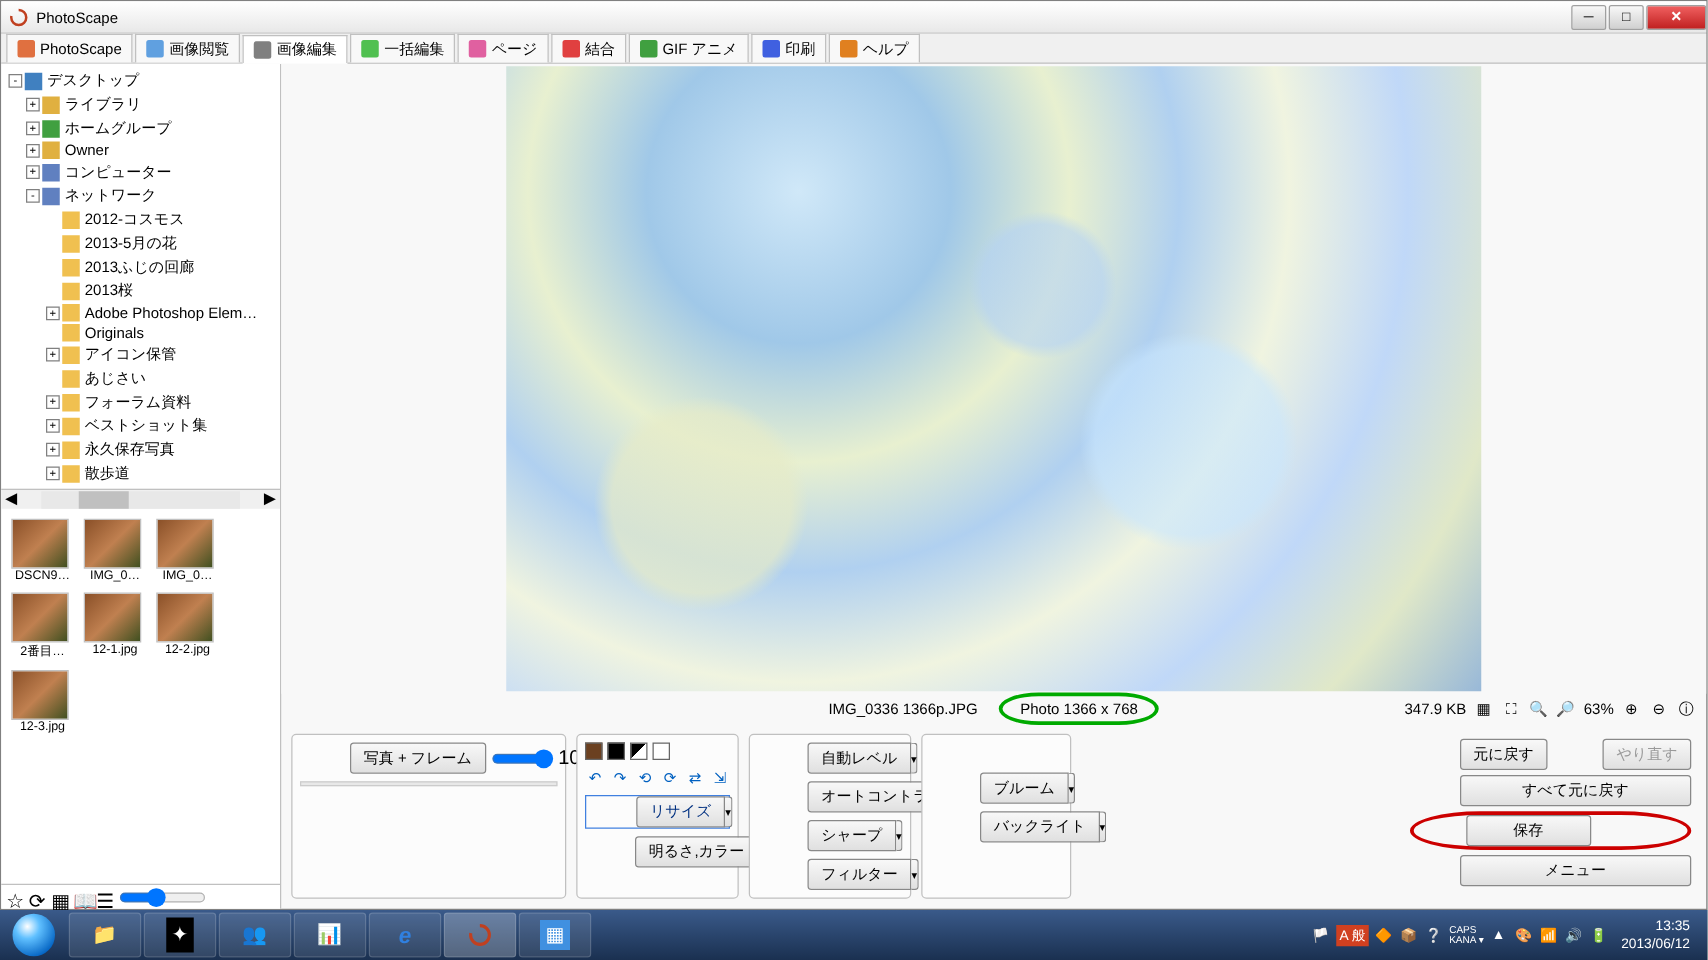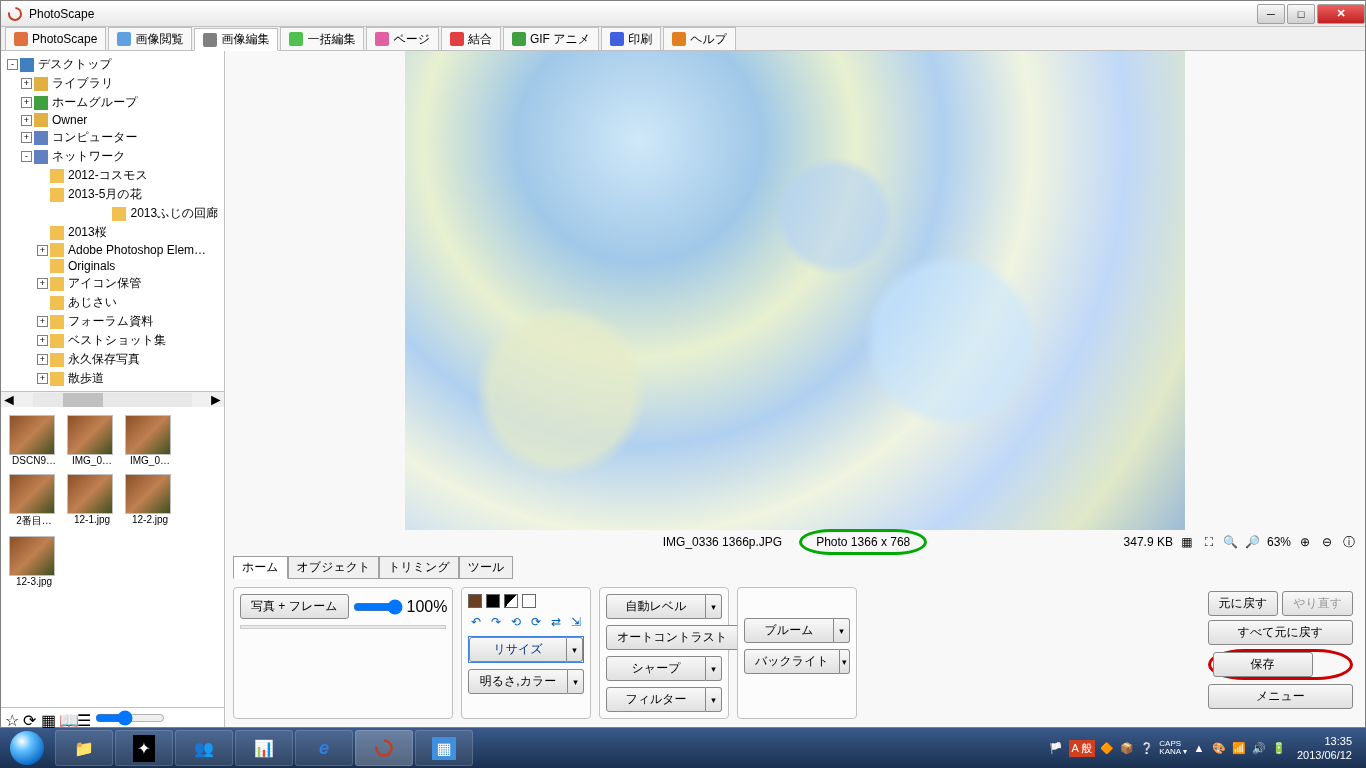--- a/index.html
+++ b/index.html
@@ -39,21 +39,21 @@
 .status-filename { }
 .status-dims { border: 3px solid #0a0; border-radius: 50%/100%; padding: 3px 14px; }
 .status-right { position: absolute; right: 8px; display: flex; align-items: center; gap: 6px; }
 .mini-icn { width: 16px; height: 16px; display: inline-flex; align-items: center; justify-content: center; font-size: 12px; cursor: pointer; }
 .bottom-tabs { display: flex; padding: 2px 8px 0; }
 .btab { border: 1px solid #a0a0a0; padding: 2px 8px; font-size: 12px; background: #f0f0f0; cursor: pointer; }
 .btab.active { background: #fff; border-bottom: 1px solid #fff; }
 .controls { display: flex; padding: 8px; gap: 8px; }
 .cgroup { border: 1px solid #c0c0c0; border-radius: 4px; padding: 6px; display: flex; flex-direction: column; gap: 6px; background: #fcfcfc; }
 .row { display: flex; align-items: center; gap: 4px; }
-.btn { border: 1px solid #888; background: linear-gradient(#f8f8f8,#e0e0e0); padding: 3px 10px; font-size: 12px; border-radius: 3px; cursor: pointer; white-space: nowrap; }
+.btn { border: 1px solid #888; background: linear-gradient(#f8f8f8,#e0e0e0); padding: 3px 10px; font-size: 12px; border-radius: 3px; cursor: pointer; white-space: nowrap; margin-left: 40px; }
 .dropdown { display: flex; }
 .dropdown .btn { border-radius: 3px 0 0 3px; }
 .dropdown .dd { border: 1px solid #888; border-left: none; width: 16px; background: linear-gradient(#f8f8f8,#e0e0e0); border-radius: 0 3px 3px 0; display: flex; align-items: center; justify-content: center; font-size: 9px; cursor: pointer; }
 .select { border: 1px solid #888; background: #fff; padding: 2px 16px 2px 6px; font-size: 12px; position: relative; cursor: pointer; }
 .select::after { content: "▾"; position: absolute; right: 4px; }
 .swatch { width: 14px; height: 14px; border: 1px solid #666; cursor: pointer; }
 .right-btns { margin-left: auto; display: flex; flex-direction: column; gap: 4px; padding: 4px; }
 .right-btns .row { gap: 4px; }
 .save-circle { border: 3px solid #c00; border-radius: 50%/100%; padding: 0 2px; }
 .taskbar { position: absolute; bottom: 0; left: 0; width: 1366px; height: 40px; background: linear-gradient(#3a5a8a,#1a3050); display: flex; align-items: center; }
@@ -154,21 +154,21 @@
           <div class="tree-item" style="padding-left: 32px;">
             <span style="width:13px;display:inline-block"></span>
             <span class="tree-icon" style="background:#f0c050"></span>
             <span>2012-コスモス</span>
           </div>
           <div class="tree-item" style="padding-left: 32px;">
             <span style="width:13px;display:inline-block"></span>
             <span class="tree-icon" style="background:#f0c050"></span>
             <span>2013-5月の花</span>
           </div>
-          <div class="tree-item" style="padding-left: 32px; justify-content: flex-end;">
+          <div class="tree-item" style="padding-left: 32px;">
             <span style="width:13px;display:inline-block"></span>
             <span class="tree-icon" style="background:#f0c050"></span>
             <span>2013ふじの回廊</span>
           </div>
           <div class="tree-item" style="padding-left: 32px; text-align: center;">
             <span style="width:13px;display:inline-block"></span>
             <span class="tree-icon" style="background:#f0c050"></span>
             <span>2013桜</span>
           </div>
           <div class="tree-item" style="padding-left: 32px;">
@@ -277,26 +277,20 @@
           <span class="mini-icn">▦</span>
           <span class="mini-icn">⛶</span>
           <span class="mini-icn">🔍</span>
           <span class="mini-icn">🔎</span>
           <span>63%</span>
           <span class="mini-icn">⊕</span>
           <span class="mini-icn">⊖</span>
           <span class="mini-icn">ⓘ</span>
         </div>
       </div>
-      <div class="bottom-tabs" id="bottom-tabs">
-          <div class="btab active">ホーム</div>
-          <div class="btab">オブジェクト</div>
-          <div class="btab">トリミング</div>
-          <div class="btab">ツール</div>
-        </div>
       <div class="controls">
         <div class="cgroup" style="width:220px">
           <div class="row">
             <button class="btn">写真 + フレーム</button>
             <input type="range" min="0" max="100" value="100" style="width: 50px;">
             <span>100%</span>
           </div>
           <div style="height:4px;background:#e8e8e8;border:1px solid #ccc"></div>
         </div>
         <div class="cgroup" style="width:130px">

